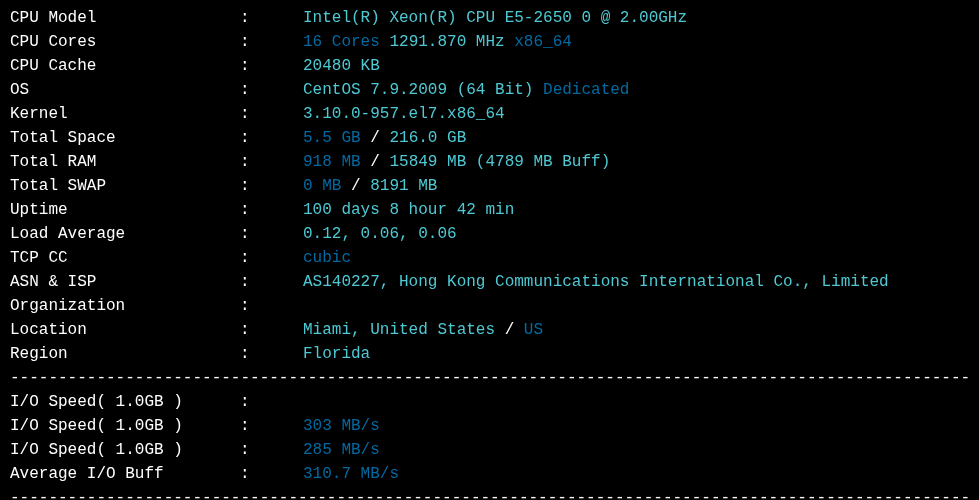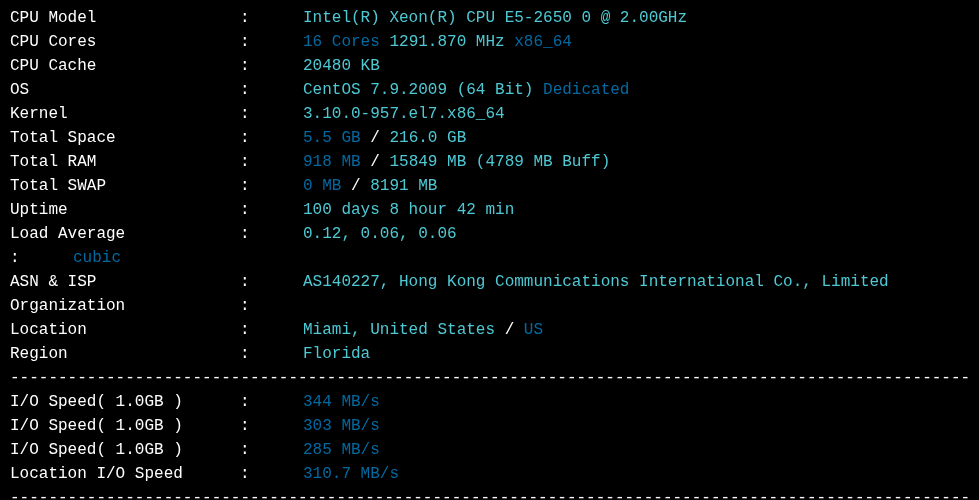--- a/index.html
+++ b/index.html
@@ -52,24 +52,24 @@
     <div class="row"><span class="label">CPU Model              </span><span class="colon">: </span><span class="value"><span class="cyan">Intel(R) Xeon(R) CPU E5-2650 0 @ 2.00GHz</span></span></div>
     <div class="row"><span class="label">CPU Cores              </span><span class="colon">: </span><span class="value"><span class="yellow">16 Cores </span><span class="cyan">1291.870 MHz </span><span class="yellow">x86_64</span></span></div>
     <div class="row"><span class="label">CPU Cache              </span><span class="colon">: </span><span class="value"><span class="cyan">20480 KB</span></span></div>
     <div class="row"><span class="label">OS                     </span><span class="colon">: </span><span class="value"><span class="cyan">CentOS 7.9.2009 (64 Bit) </span><span class="yellow">Dedicated</span></span></div>
     <div class="row"><span class="label">Kernel                 </span><span class="colon">: </span><span class="value"><span class="cyan">3.10.0-957.el7.x86_64</span></span></div>
     <div class="row"><span class="label">Total Space            </span><span class="colon">: </span><span class="value"><span class="yellow">5.5 GB </span><span class="white">/ </span><span class="cyan">216.0 GB</span></span></div>
     <div class="row"><span class="label">Total RAM              </span><span class="colon">: </span><span class="value"><span class="yellow">918 MB </span><span class="white">/ </span><span class="cyan">15849 MB (4789 MB Buff)</span></span></div>
     <div class="row"><span class="label">Total SWAP             </span><span class="colon">: </span><span class="value"><span class="yellow">0 MB </span><span class="white">/ </span><span class="cyan">8191 MB</span></span></div>
     <div class="row"><span class="label">Uptime                 </span><span class="colon">: </span><span class="value"><span class="cyan">100 days 8 hour 42 min</span></span></div>
     <div class="row"><span class="label">Load Average           </span><span class="colon">: </span><span class="value"><span class="cyan">0.12, 0.06, 0.06</span></span></div>
-    <div class="row"><span class="colon">: </span><span class="value"><span class="yellow">cubic</span></span></div>
+    <div class="row"><span class="label">TCP CC                 </span><span class="colon">: </span><span class="value"><span class="yellow">cubic</span></span></div>
     <div class="row"><span class="label">ASN &amp; ISP              </span><span class="colon">: </span><span class="value"><span class="cyan">AS140227, Hong Kong Communications International Co., Limited</span></span></div>
     <div class="row"><span class="label">Organization           </span><span class="colon">: </span></div>
     <div class="row"><span class="label">Location               </span><span class="colon">: </span><span class="value"><span class="cyan">Miami, United States </span><span class="white">/ </span><span class="yellow">US</span></span></div>
     <div class="row"><span class="label">Region                 </span><span class="colon">: </span><span class="value"><span class="cyan">Florida</span></span></div>
     <div class="divider">----------------------------------------------------------------------------------------------------</div>
-    <div class="row"><span class="label">I/O Speed( 1.0GB )     </span><span class="colon">: </span><span class="value"><span class="yellow">344 MB/s</span></span></div>
+    <div class="row"><span class="label">I/O Speed( 1.0GB )     </span><span class="colon">: </span></div>
     <div class="row"><span class="label">I/O Speed( 1.0GB )     </span><span class="colon">: </span><span class="value"><span class="yellow">303 MB/s</span></span></div>
     <div class="row"><span class="label">I/O Speed( 1.0GB )     </span><span class="colon">: </span><span class="value"><span class="yellow">285 MB/s</span></span></div>
-    <div class="row"><span class="label">Location I/O Speed      </span><span class="colon">: </span><span class="value"><span class="yellow">310.7 MB/s</span></span></div>
+    <div class="row"><span class="label">Average I/O Buff      </span><span class="colon">: </span><span class="value"><span class="yellow">310.7 MB/s</span></span></div>
     <div class="divider">----------------------------------------------------------------------------------------------------</div>
   </div>
 
 </body></html>

